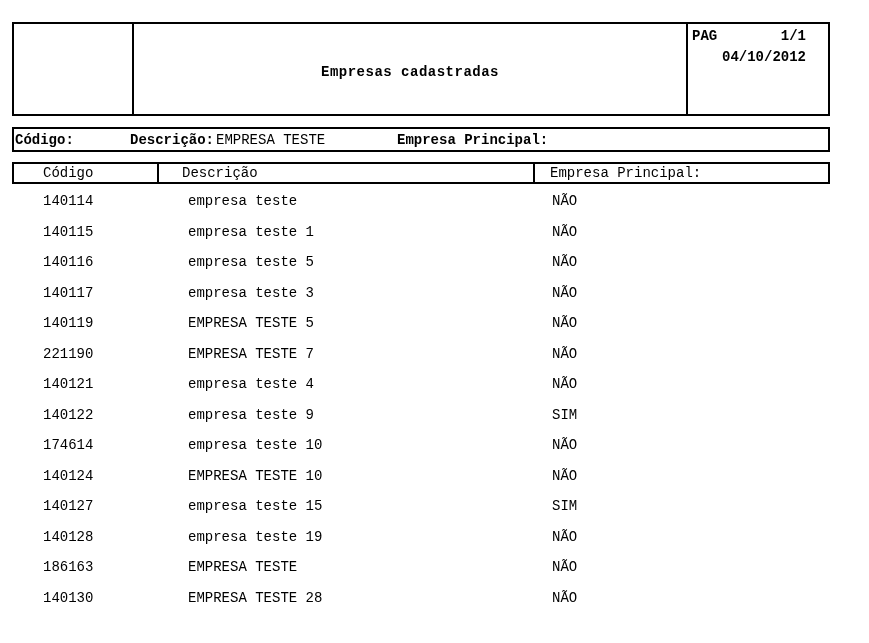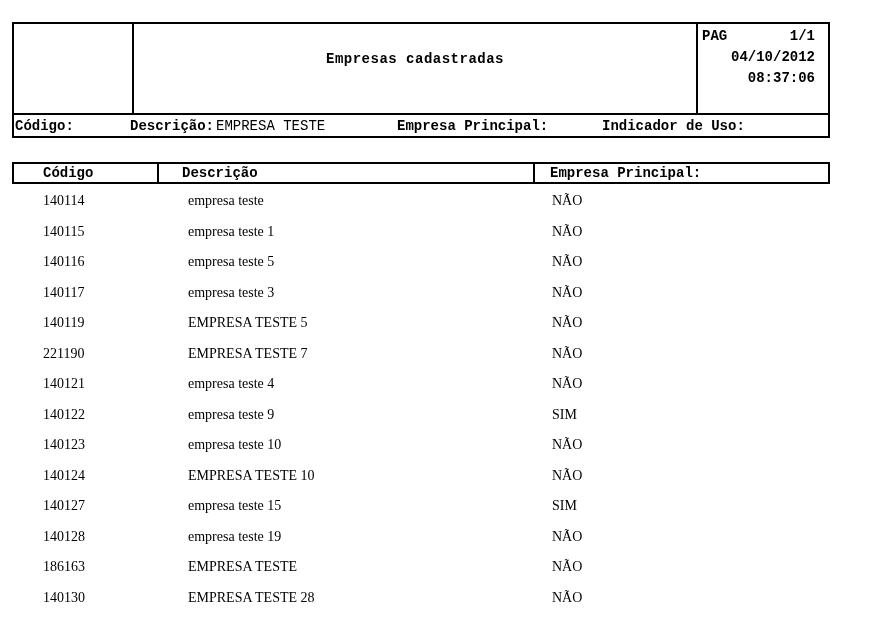--- a/index.html
+++ b/index.html
@@ -31,42 +31,42 @@
     display: flex;
     align-items: stretch;
   }
   .logo-cell {
     width: 118px;
     border-right: 2px solid #000000;
   }
   .title-cell {
     flex: 1;
     text-align: center;
-    padding-top: 27px;
+    padding-top: 40px;
     font-weight: bold;
     letter-spacing: 0.5px;
   }
   .pag-cell {
-    width: 132px;
+    width: 142px;
     border-left: 2px solid #000000;
     box-sizing: border-box;
-    padding: 2px 13px 0 4px;
+    padding: 2px 22px 0 4px;
     font-weight: bold;
     line-height: 21px;
   }
   .pag-line1 {
     display: flex;
     justify-content: space-between;
   }
   .pag-line2, .pag-line3 {
     text-align: right;
   }
   
   .filter-box {
-    top: 113px;
+    top: 127px;
     height: 21px;
   }
   .filter-box span {
     position: absolute;
     top: 50%;
     transform: translateY(-50%);
     white-space: pre;
   }
   .lbl { font-weight: bold; }
   .f-codigo    { left: 1px; }
@@ -85,37 +85,36 @@
     bottom: 0;
     width: 2px;
     background: #000000;
   }
   .div-1 { left: 143px; }
   .div-2 { left: 519px; }
   .thead-box span {
     position: absolute;
     top: 50%;
     transform: translateY(-50%);
-    font-weight: bold;
+    font-weight: normal;
     white-space: pre;
   }
   .h-codigo    { left: 29px; }
   .h-descricao { left: 168px; }
   .h-principal { left: 536px; }
   
   .rows {
     position: absolute;
     left: 12px;
     top: 186px;
     width: 818px;
   }
   .row {
     position: relative;
     height: 30.5px;
-    font-family: Liberation Serif, serif;
   }
   .cell {
     position: absolute;
     top: 50%;
     transform: translateY(-50%);
     white-space: pre;
   }
   .cell.code { left: 31px; }
   .cell.desc { left: 176px; }
   .cell.flag { left: 540px; }
@@ -127,30 +126,28 @@
 
   <div class="box header-box">
     <div class="logo-cell"></div>
     <div class="title-cell">Empresas cadastradas</div>
     <div class="pag-cell">
       <div class="pag-line1">
         <span>PAG</span>
         <span>1/1</span>
       </div>
       <div class="pag-line2">04/10/2012</div>
-      <div class="pag-line3">08:37:06</div>
     </div>
   </div>
 
   <div class="box filter-box">
     <span class="lbl f-codigo">Código:</span>
     <span class="lbl f-descricao">Descrição:</span>
     <span class="f-desc-val">EMPRESA TESTE</span>
     <span class="lbl f-principal">Empresa Principal:</span>
-    <span class="lbl f-indicador">Indicador de Uso:</span>
   </div>
 
   <div class="box thead-box">
     <div class="col-div div-1"></div>
     <div class="col-div div-2"></div>
     <span class="h-codigo">Código</span>
     <span class="h-descricao">Descrição</span>
     <span class="h-principal">Empresa Principal:</span>
   </div>
 
@@ -197,21 +194,21 @@
     <span class="cell flag">NÃO</span>
   </div>
 
   <div class="row">
     <span class="cell code">140122</span>
     <span class="cell desc">empresa teste 9</span>
     <span class="cell flag">SIM</span>
   </div>
 
   <div class="row">
-    <span class="cell code">140123</span>
+    <span class="cell code">174614</span>
     <span class="cell desc">empresa teste 10</span>
     <span class="cell flag">NÃO</span>
   </div>
 
   <div class="row">
     <span class="cell code">140124</span>
     <span class="cell desc">EMPRESA TESTE 10</span>
     <span class="cell flag">NÃO</span>
   </div>
 

